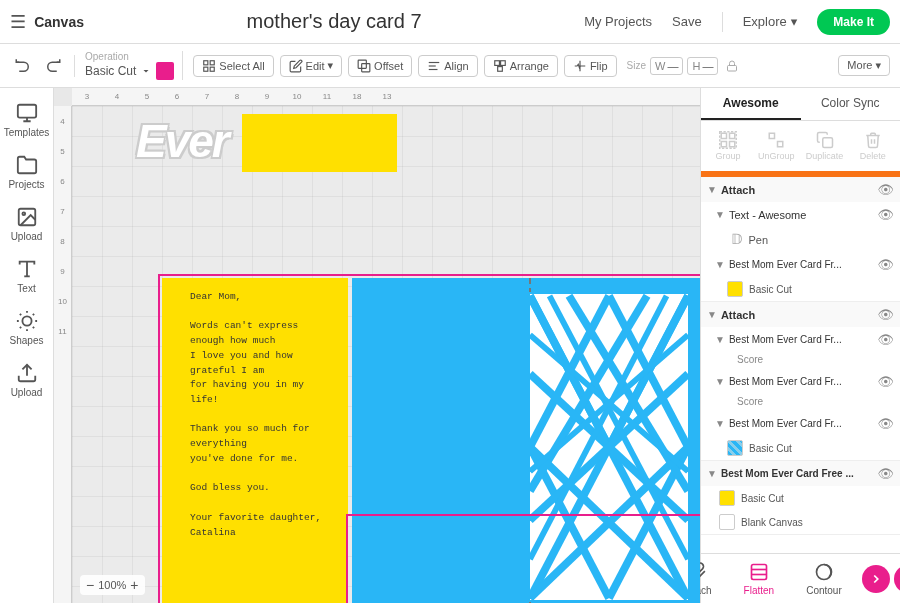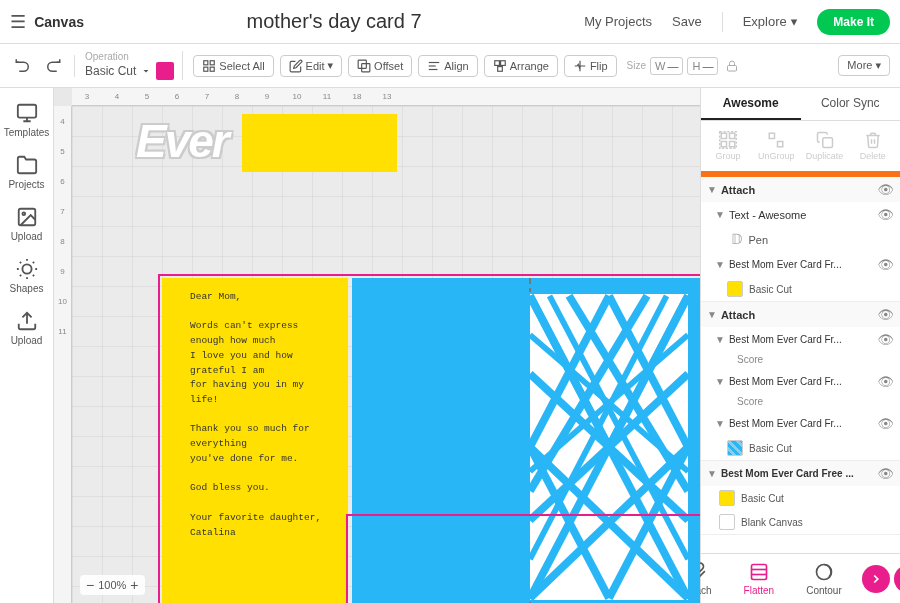--- a/index.html
+++ b/index.html
@@ -517,20 +517,28 @@
     <div class="sidebar-item">
       <svg viewBox="0 0 24 24" fill="none" stroke="#555" stroke-width="2">
           <rect x="3" y="3" width="18" height="18" rx="2"></rect>
           <circle cx="8.5" cy="8.5" r="1.5"></circle>
           <polyline points="21,15 16,10 5,21"></polyline>
         </svg>
       <span>Upload</span>
     </div>
     <div class="sidebar-item">
       <svg viewBox="0 0 24 24" fill="none" stroke="#555" stroke-width="2">
+          <polyline points="4,7 4,4 20,4 20,7"></polyline>
+          <line x1="9" y1="20" x2="15" y2="20"></line>
+          <line x1="12" y1="4" x2="12" y2="20"></line>
+        </svg>
+      <span>Text</span>
+    </div>
+    <div class="sidebar-item">
+      <svg viewBox="0 0 24 24" fill="none" stroke="#555" stroke-width="2">
           <circle cx="12" cy="12" r="5"></circle>
           <path d="M12 1v2M12 21v2M4.22 4.22l1.42 1.42M18.36 18.36l1.42 1.42M1 12h2M21 12h2M4.22 19.78l1.42-1.42M18.36 5.64l1.42-1.42"></path>
         </svg>
       <span>Shapes</span>
     </div>
     <div class="sidebar-item">
       <svg viewBox="0 0 24 24" fill="none" stroke="#555" stroke-width="2">
           <path d="M21 15v4a2 2 0 0 1-2 2H5a2 2 0 0 1-2-2v-4"></path>
           <polyline points="17,8 12,3 7,8"></polyline>
           <line x1="12" y1="3" x2="12" y2="15"></line>

